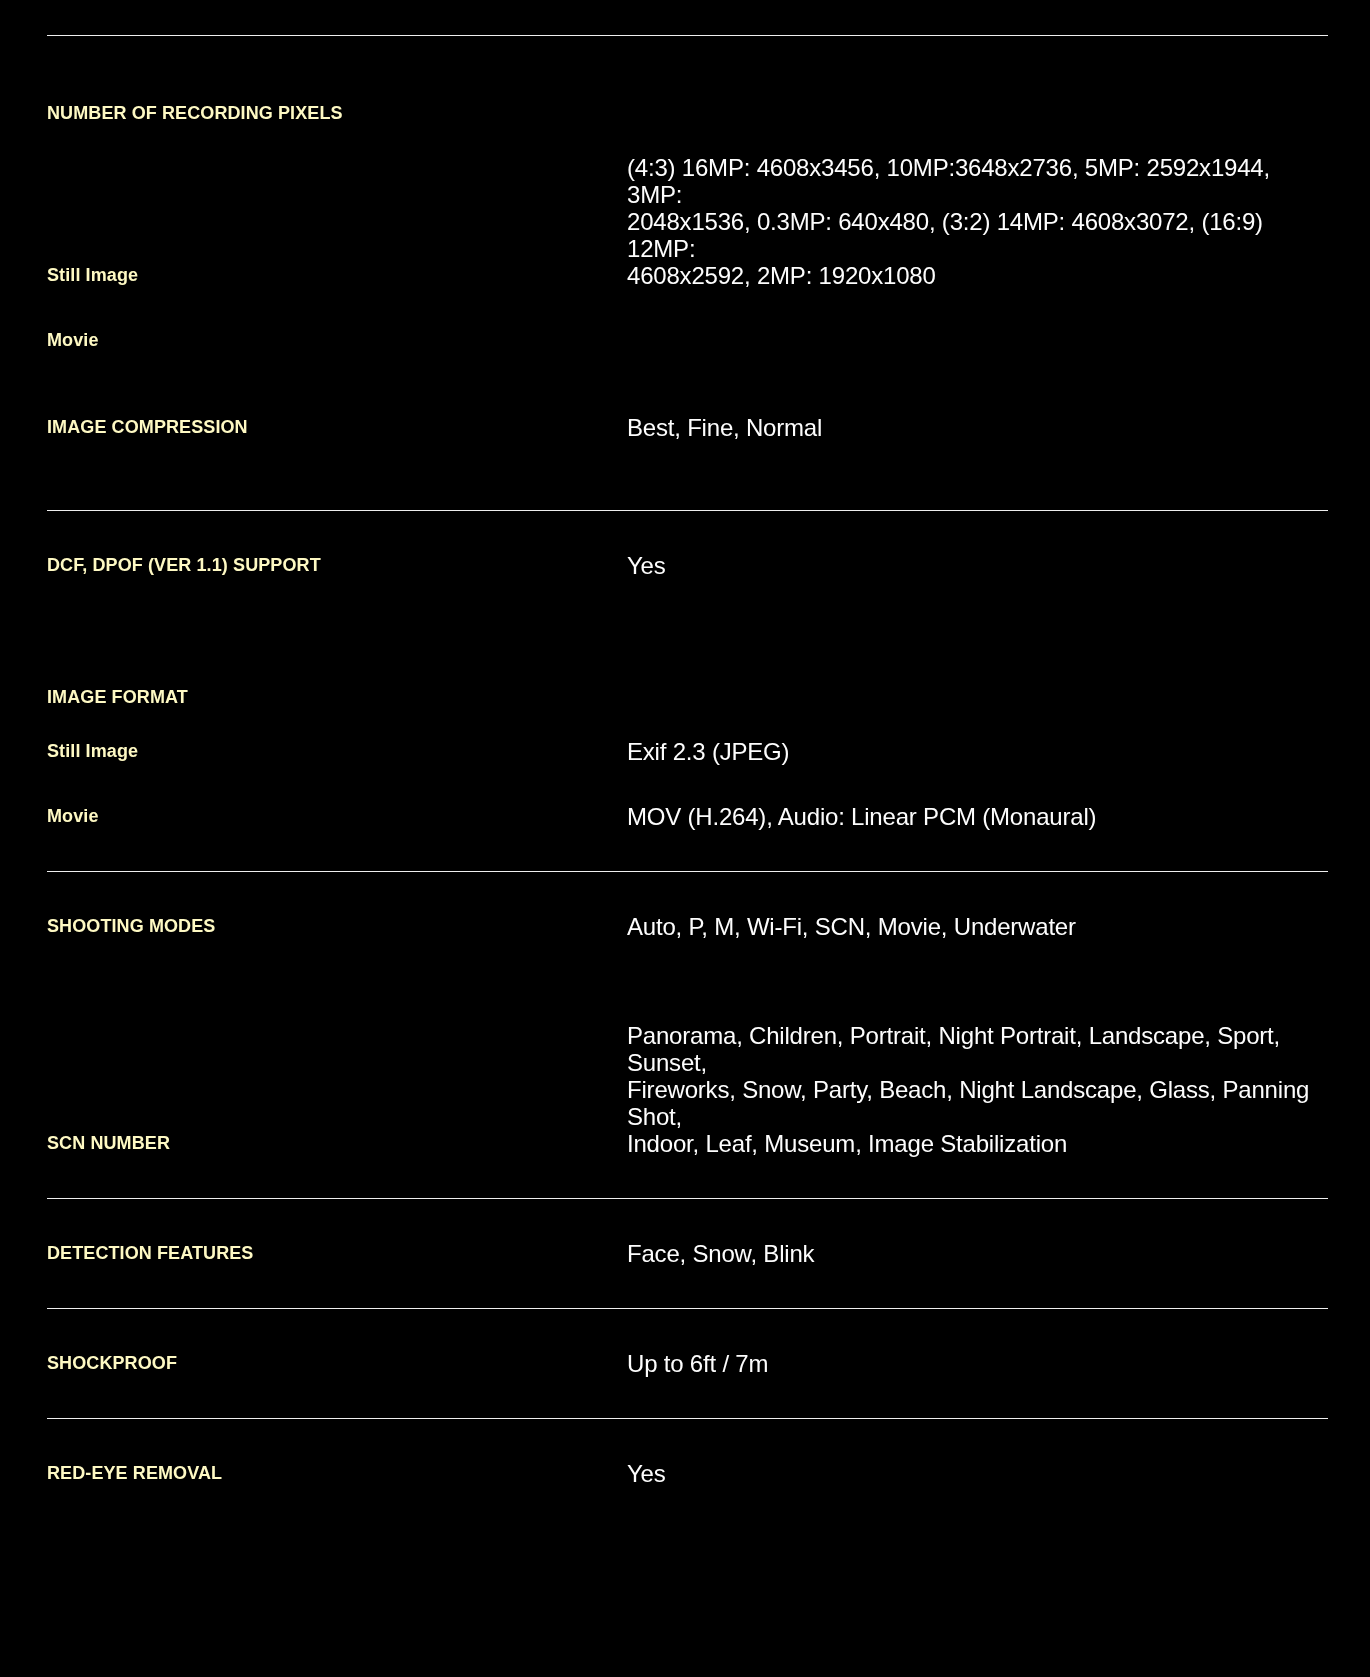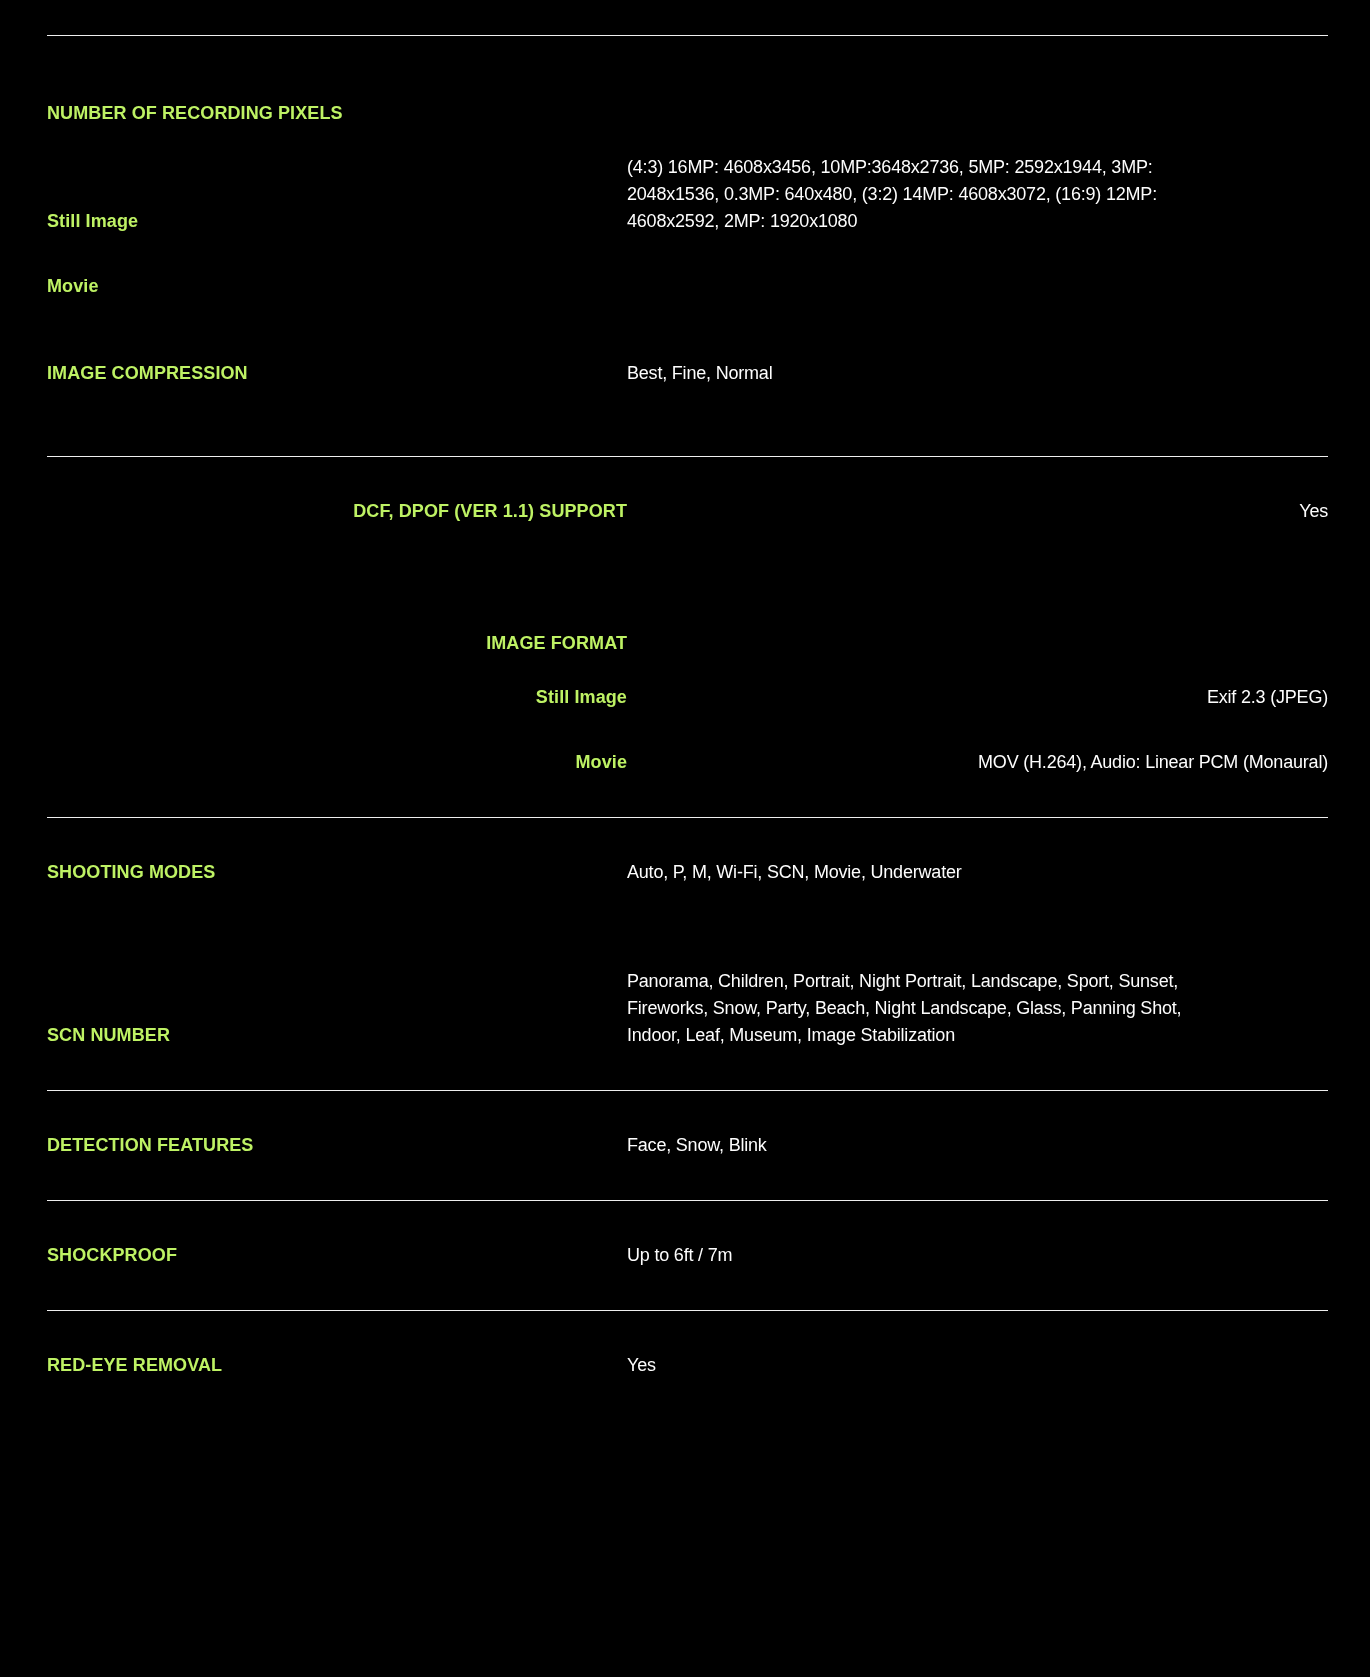--- a/index.html
+++ b/index.html
@@ -22,31 +22,31 @@
   }
   .row {
     display: grid;
     grid-template-columns: 580px 1fr;
     align-items: end;
   }
   .row--std  { padding: 41px 0; }
   .row--head { padding: 64px 0 8px; }
   .row--sub  { padding: 19px 0; }
   .sec-a { padding-bottom: 28px; }
-  .sec-b { padding-bottom: 22px; text-align: right; }
+  .sec-b { padding-bottom: 22px; }
   .label {
-    color: #bef264;
+    color: #fef9c3;
     font-size: 18px;
     font-weight: 700;
     line-height: 27px;
     letter-spacing: 0.1px;
   }
   .value {
     color: #fdfdfd;
-    font-size: 18px;
+    font-size: 24px;
     font-weight: 400;
     line-height: 27px;
     letter-spacing: -0.2px;
     white-space: pre-line;
   }
 </style>
 </head>
 <body>
 
 <div class="page">

